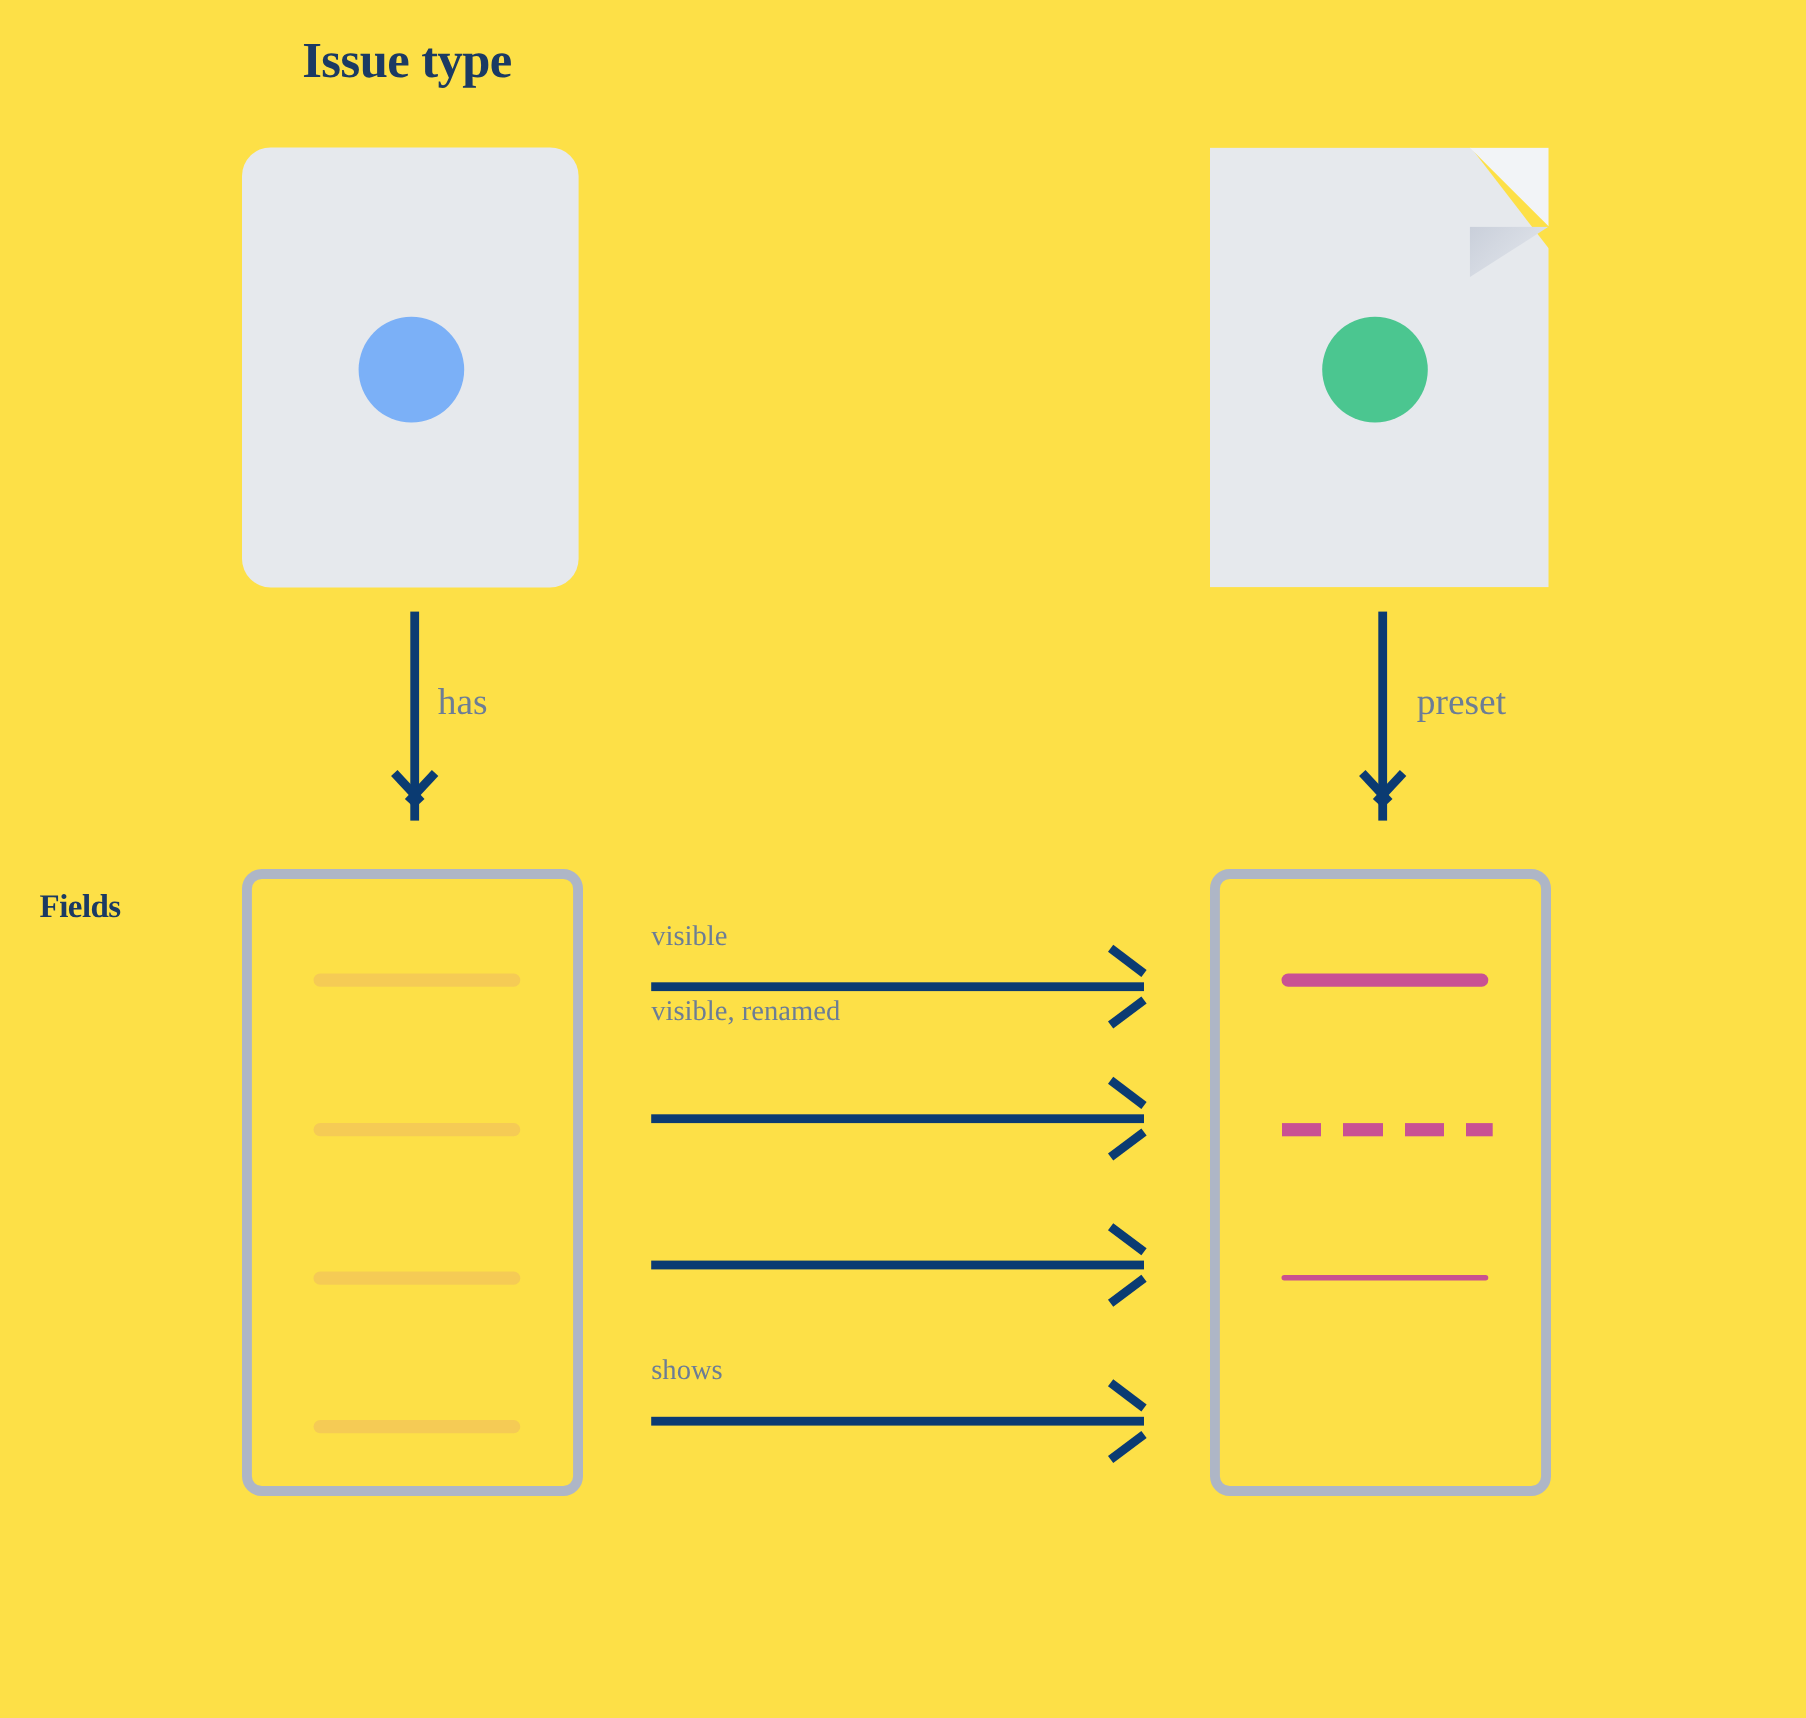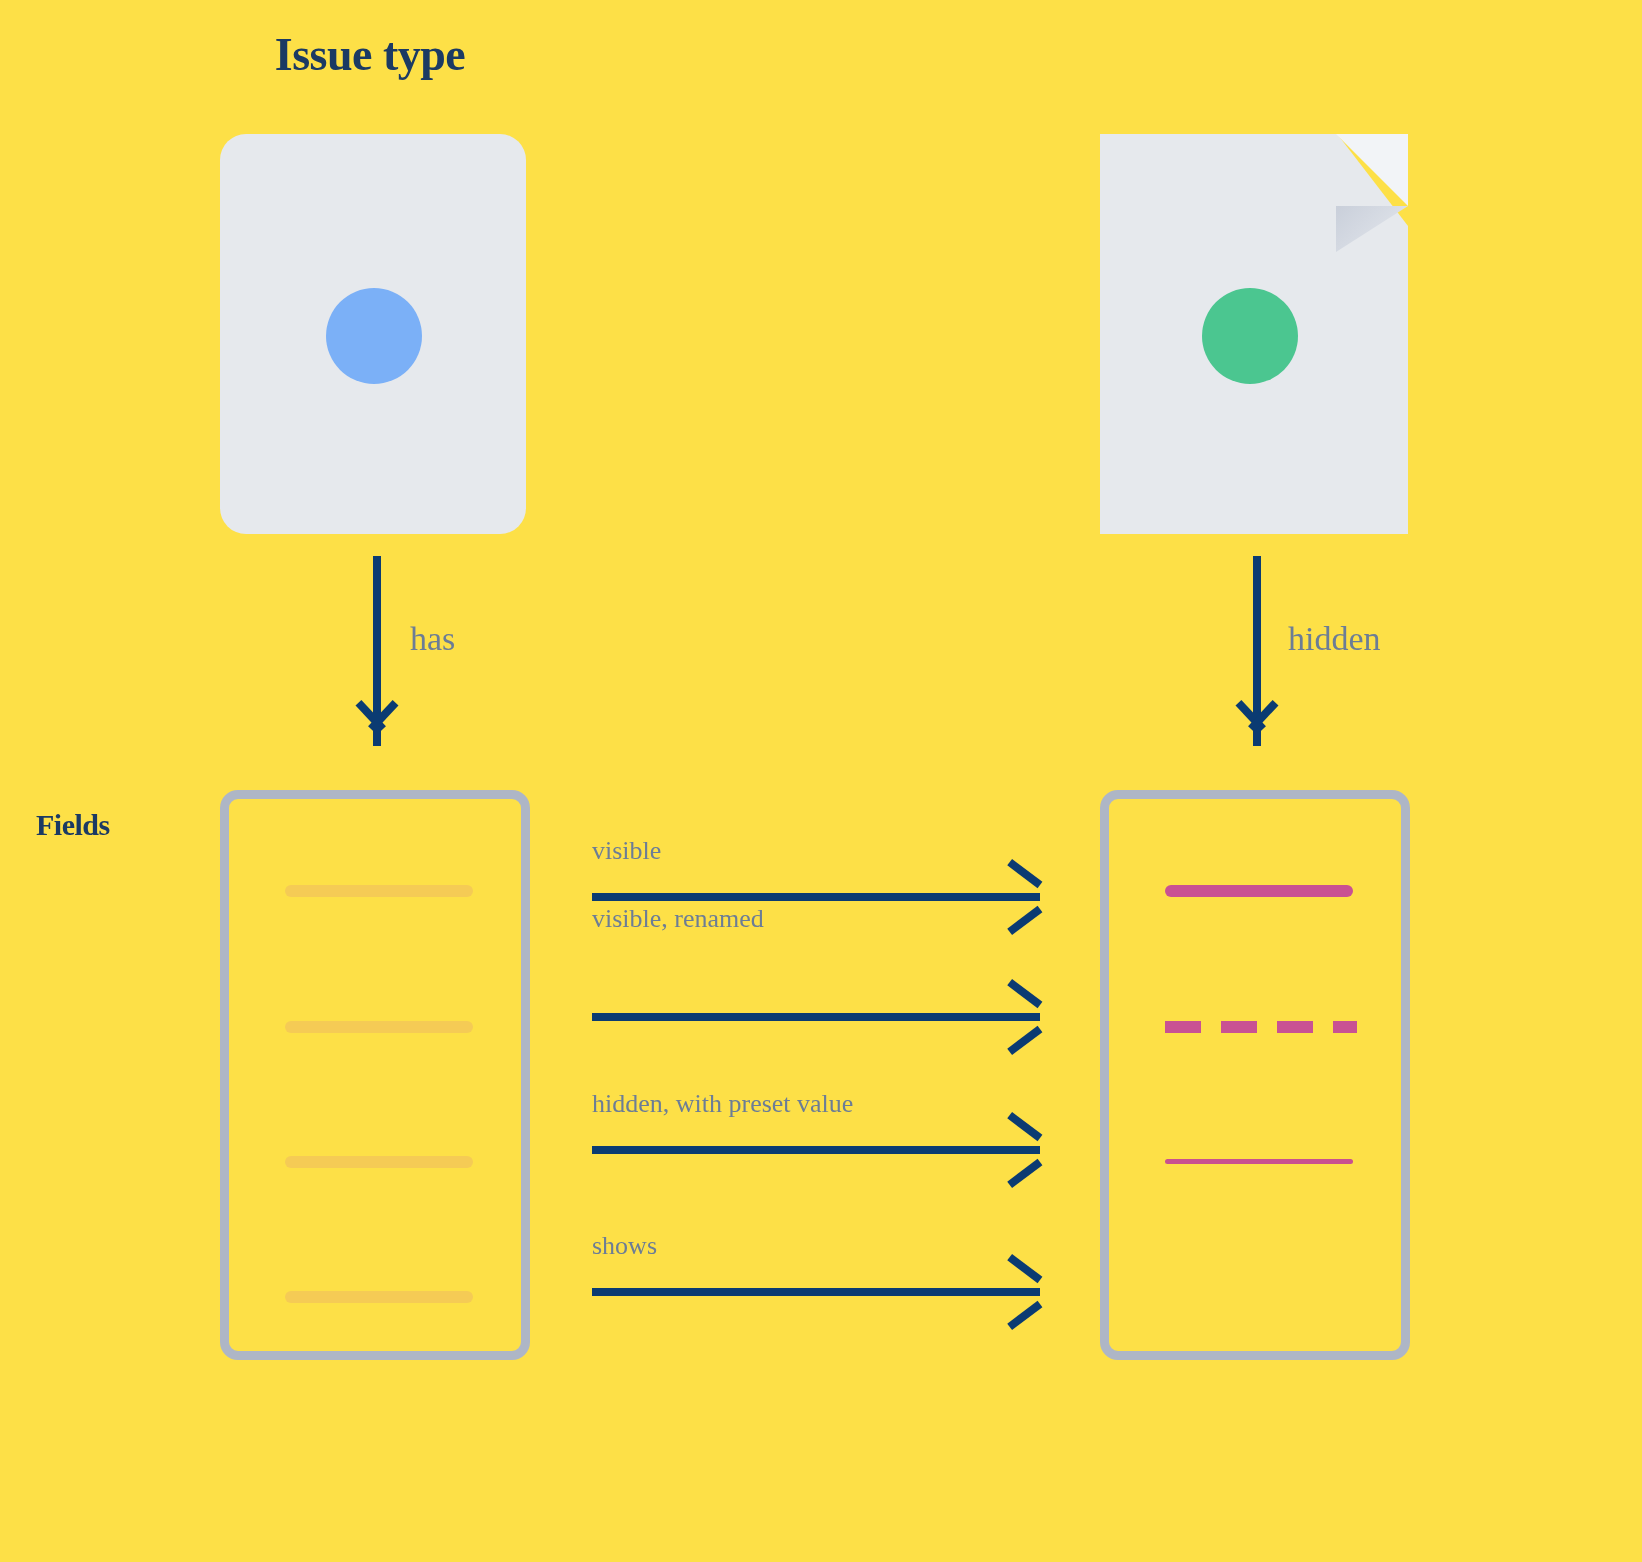--- a/index.html
+++ b/index.html
@@ -159,21 +159,21 @@
 
   #arrow-has   { left: 365px;  top: 556px; height: 190px; }
   #arrow-shows { left: 1245px; top: 556px; height: 190px; }
 
   .v-arrow-label {
     position: absolute;
     font-size: 34px;
     color: #6C7D96;
     white-space: nowrap;
   }
-  #label-has   { left: 410px;  top: 620px; }
+  #label-has   { left: 398px;  top: 620px; }
   #label-shows { left: 1288px; top: 620px; }
 
   
   .h-arrow { position: absolute; height: 24px; }
   .h-arrow .shaft {
     position: absolute;
     left: 0;
     top: 8px;
     height: 8px;
     width: 100%;
@@ -231,21 +231,21 @@
   </div>
   <div class="v-arrow-label" id="label-has">has</div>
 
   <div class="v-arrow" id="arrow-shows">
     <div class="shaft"></div>
     <div class="head">
       <i class="l"></i>
         <i class="r"></i>
     </div>
   </div>
-  <div class="v-arrow-label" id="label-shows">hidden</div>
+  <div class="v-arrow-label" id="label-shows">preset</div>
 
   <div class="abs field-box" id="fields-left">
     <div class="fline" style="left:56px;  top:86px;  width:188px;"></div>
     <div class="fline" style="left:56px;  top:222px; width:188px;"></div>
     <div class="fline" style="left:56px;  top:357px; width:188px;"></div>
     <div class="fline" style="left:56px;  top:492px; width:188px;"></div>
   </div>
 
   <div class="abs field-box" id="fields-right">
     <div class="pline solid-thick" style="left:56px; top:86px;  width:188px;"></div>
@@ -264,21 +264,20 @@
 
   <div class="h-arrow-label" style="left:592px; top:904px;">visible, renamed</div>
   <div class="h-arrow" style="left:592px; top:1005px; width:448px;">
     <div class="shaft"></div>
     <div class="head">
       <i class="t"></i>
         <i class="b"></i>
     </div>
   </div>
 
-  <div class="h-arrow-label" style="left:592px; top:1089px;">hidden, with preset value</div>
   <div class="h-arrow" style="left:592px; top:1138px; width:448px;">
     <div class="shaft"></div>
     <div class="head">
       <i class="t"></i>
         <i class="b"></i>
     </div>
   </div>
 
   <div class="h-arrow-label" style="left:592px; top:1231px;">shows</div>
   <div class="h-arrow" style="left:592px; top:1280px; width:448px;">

